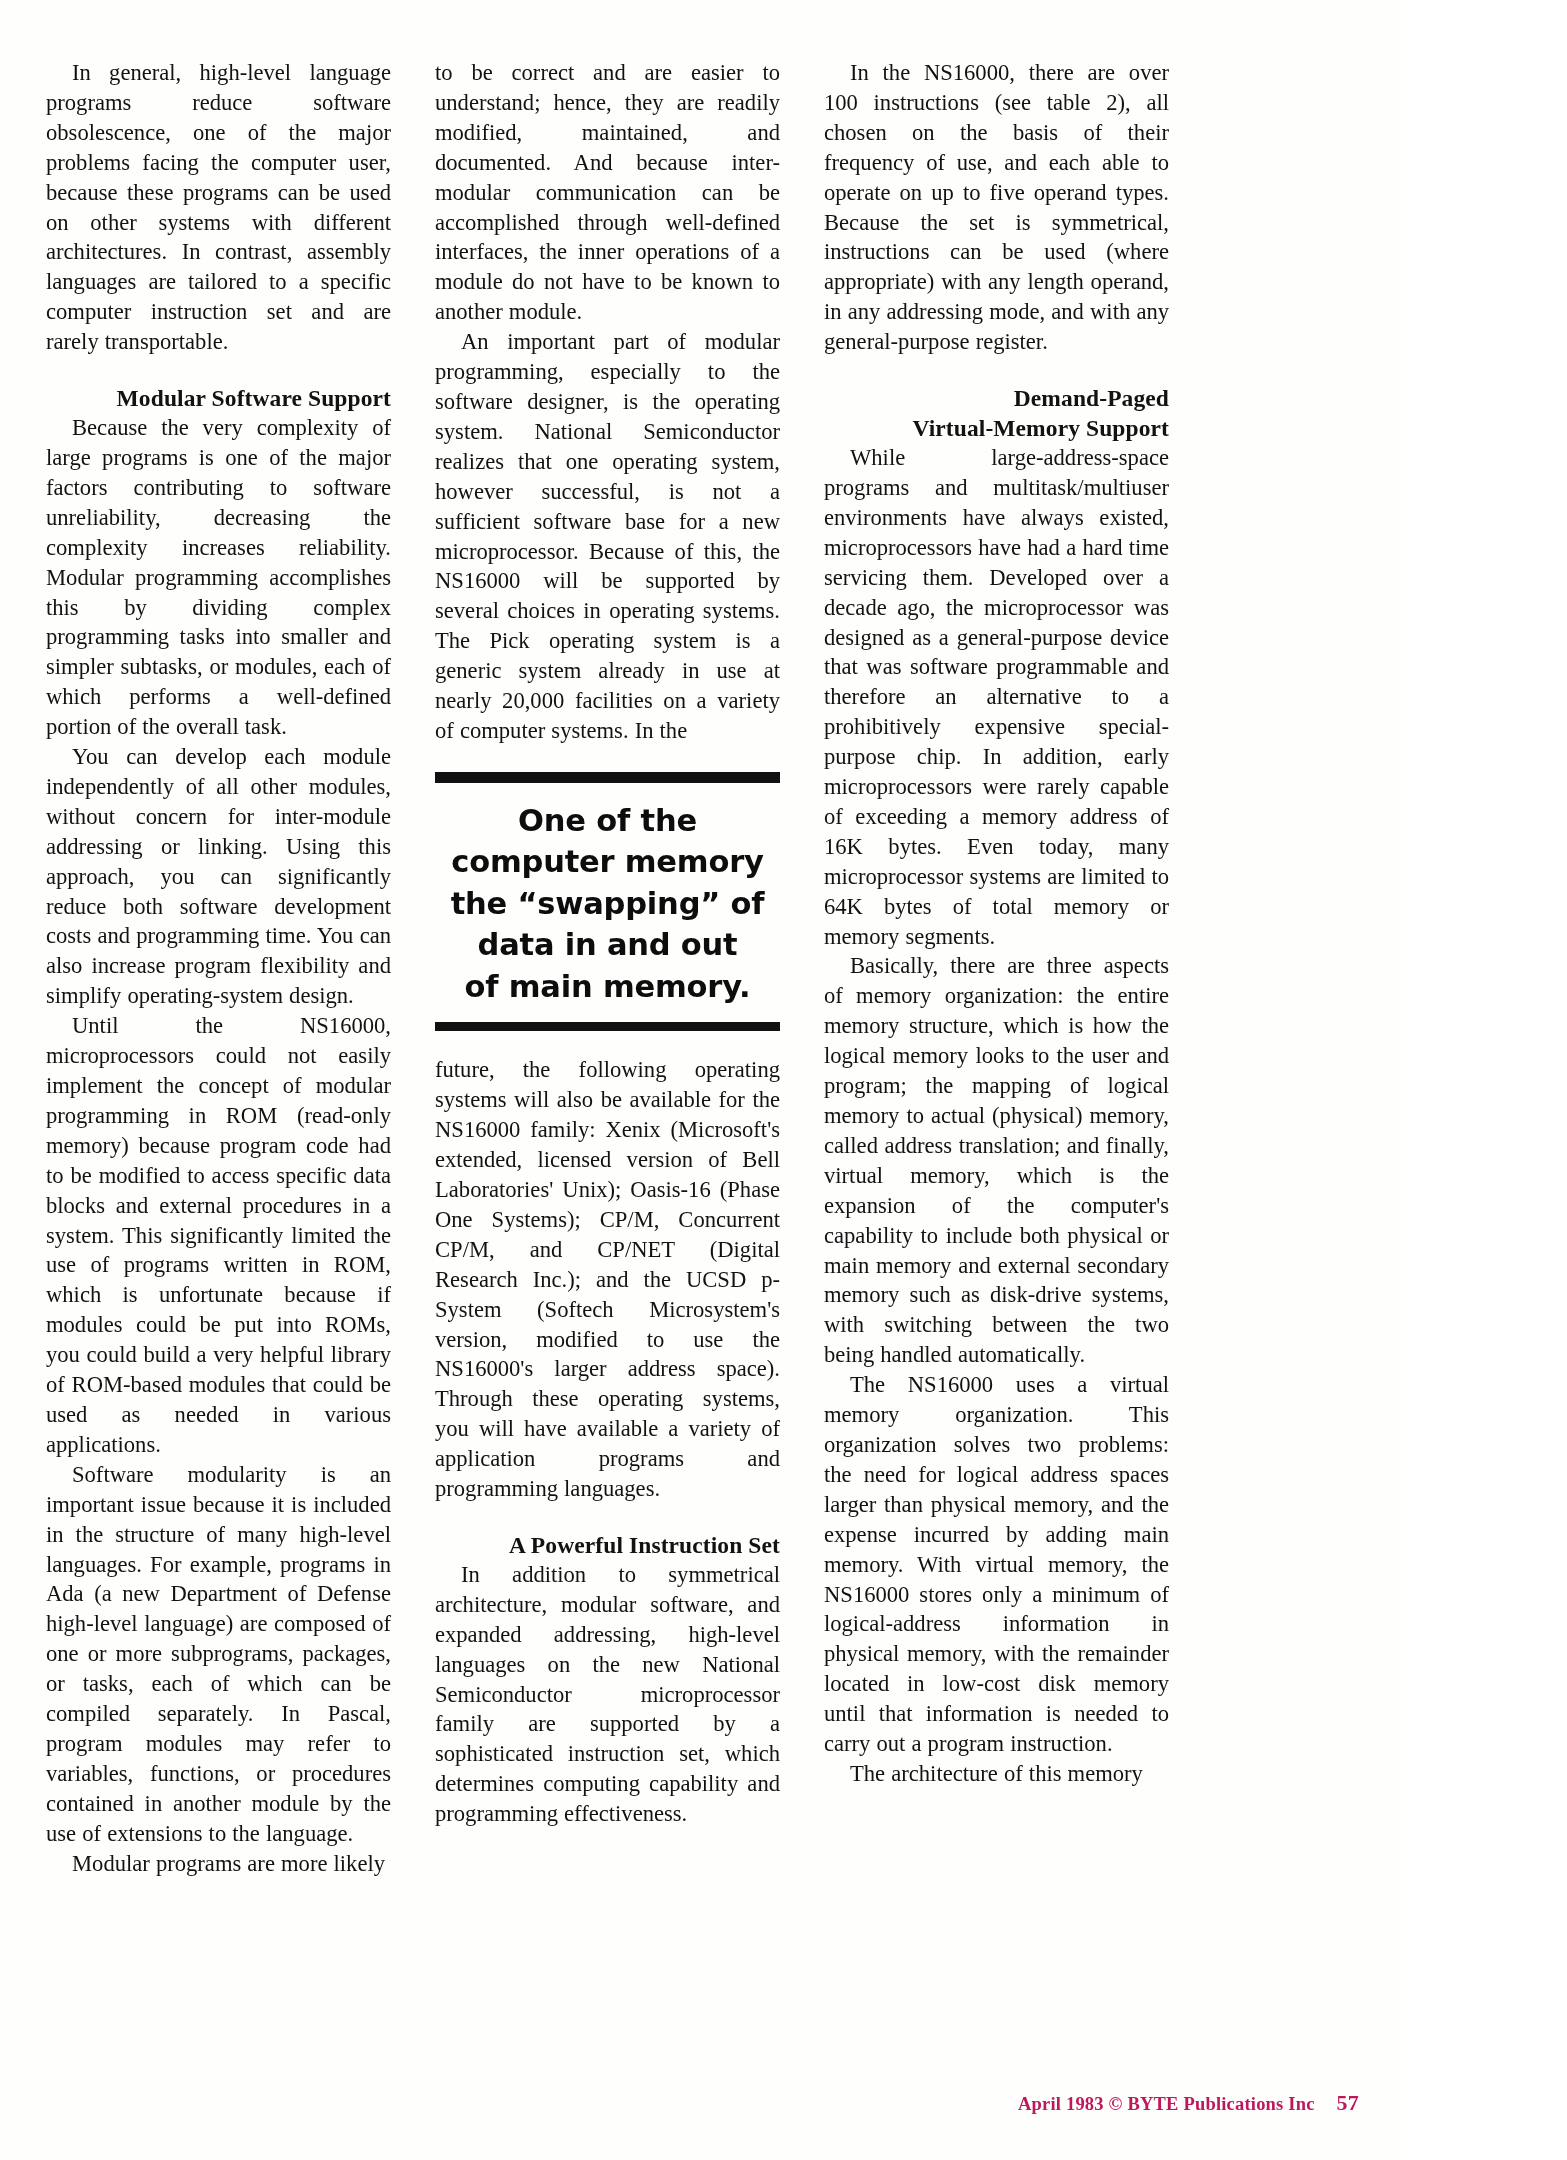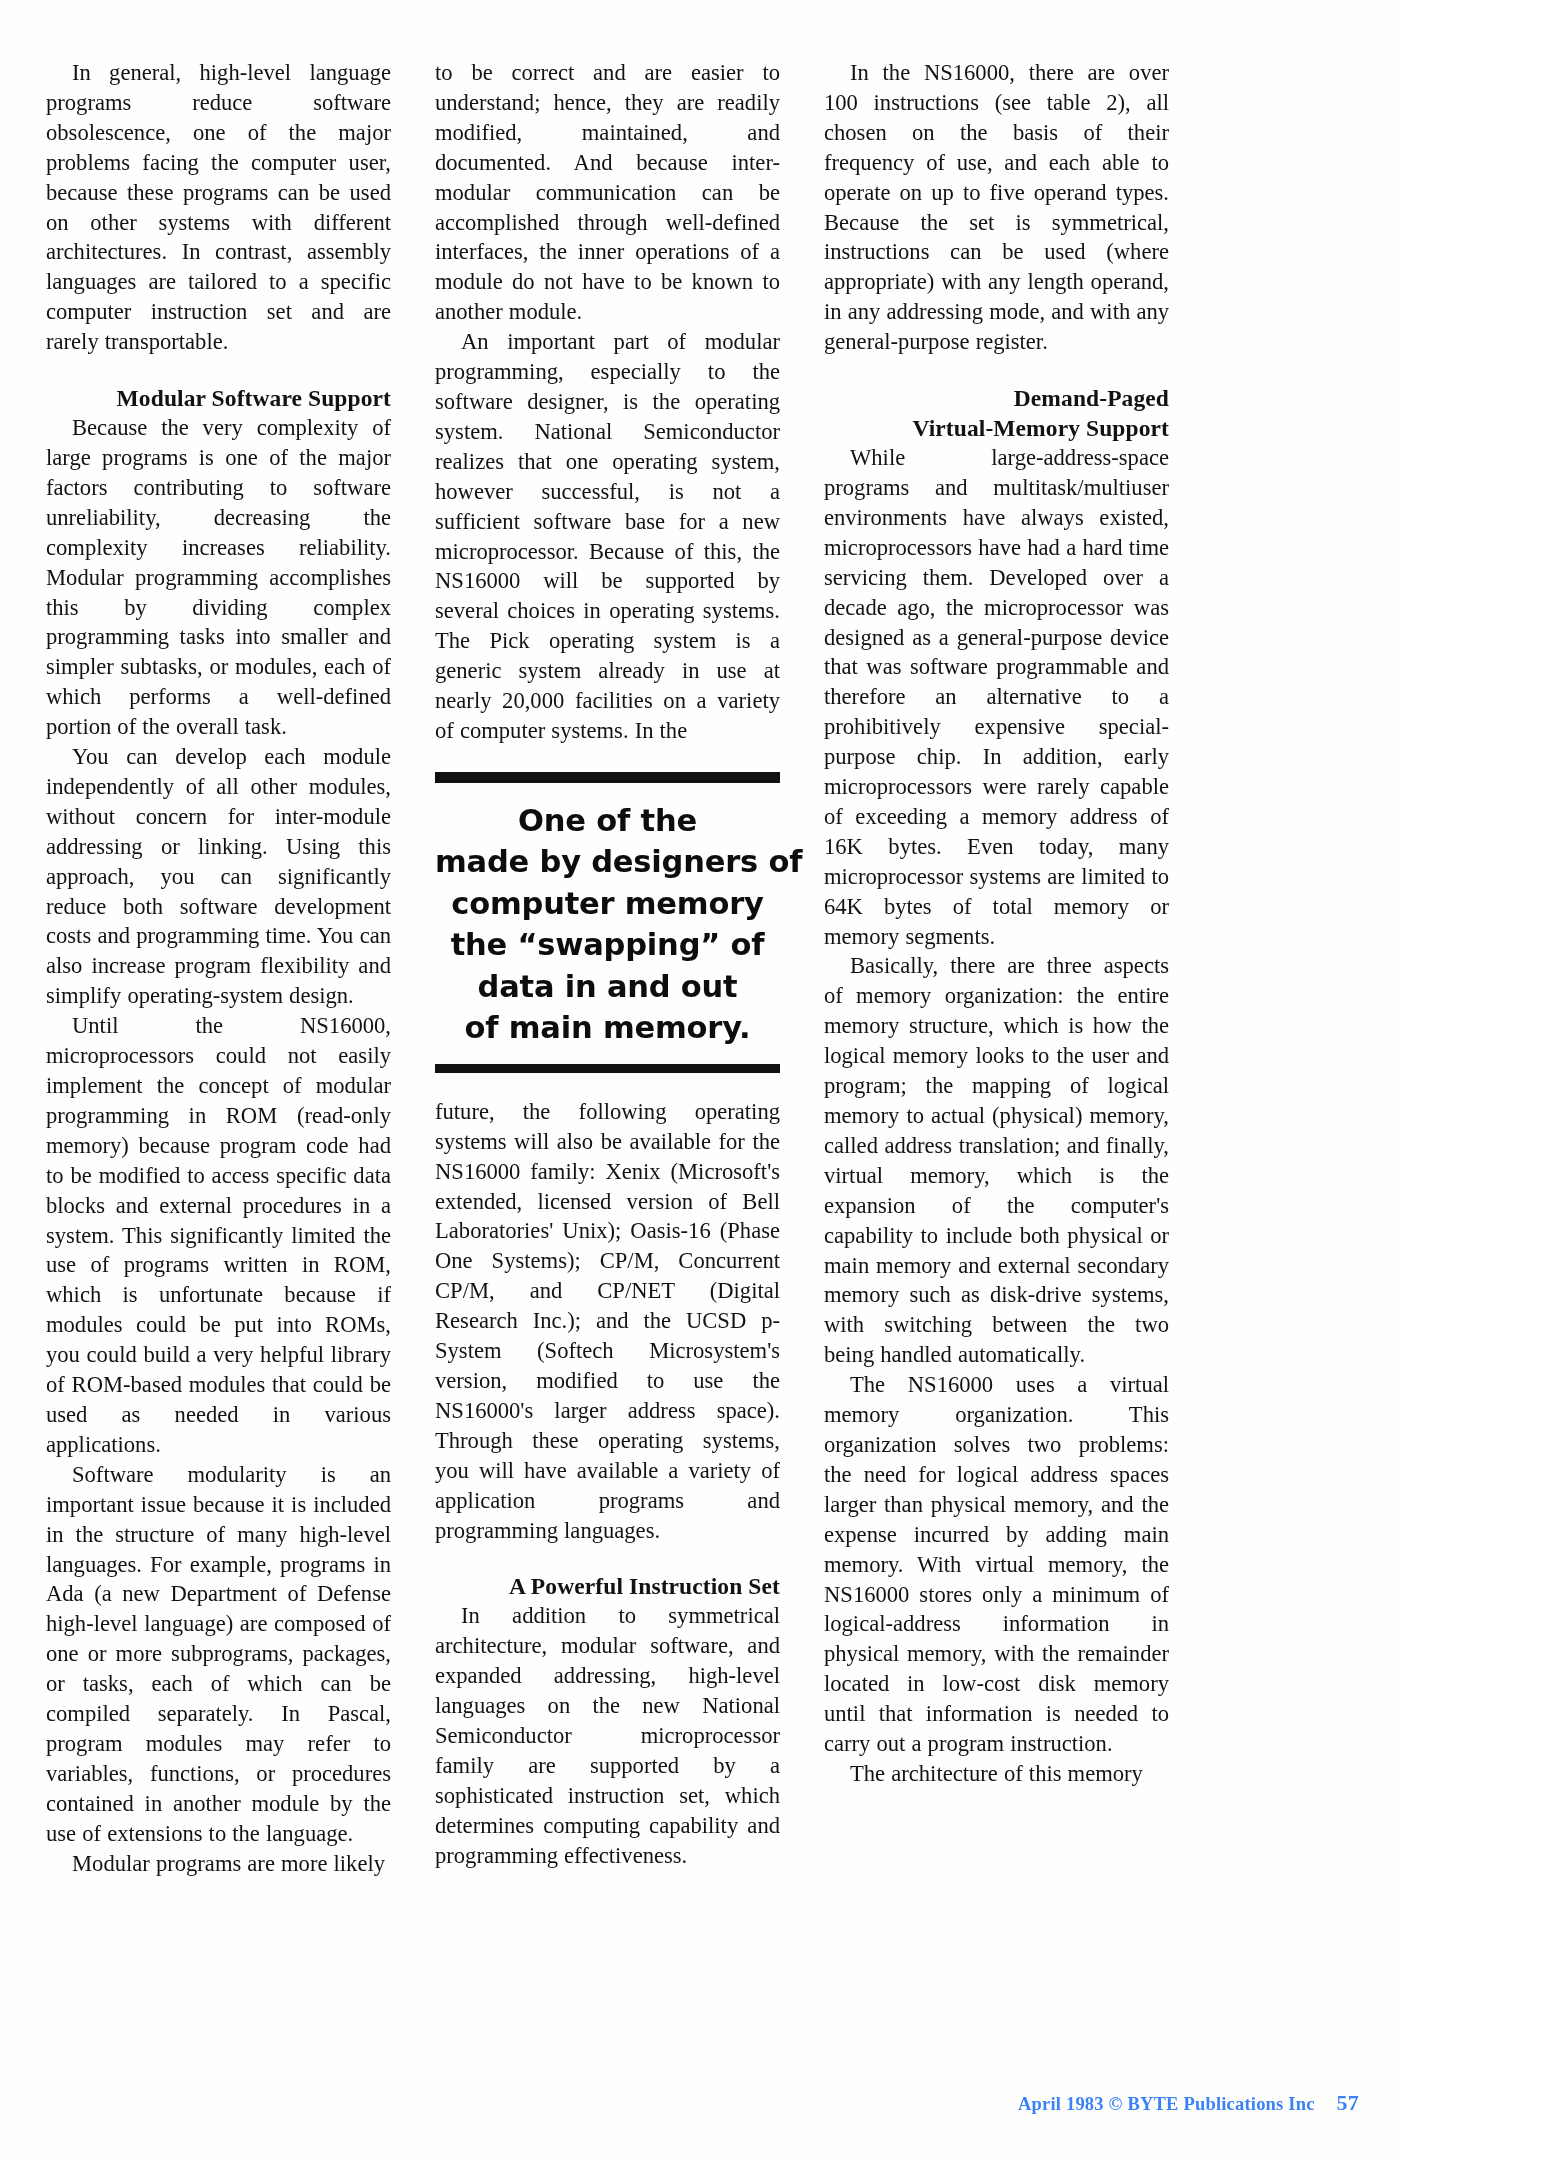--- a/index.html
+++ b/index.html
@@ -85,21 +85,21 @@
 
   .footer {
     position: absolute;
     left: 46px;
     right: 43px;
     top: 2090px;
     text-align: right;
     font-size: 18.5px;
     font-weight: bold;
     font-family: "Liberation Serif", "DejaVu Serif", serif;
-    color: #3b82f6;
+    color: #be185d;
     letter-spacing: 0.2px;
   }
   .footer .pageno {
     display: inline-block;
     margin-left: 22px;
     font-size: 22px;
     font-weight: bold;
   }
 </style>
 </head>
@@ -122,21 +122,20 @@
     </div>
 
     <div class="col">
       <p class="noindent">to be correct and are easier to understand; hence, they are readily modified, maintained, and documented. And because inter-modular communication can be accomplished through well-defined interfaces, the inner operations of a module do not have to be known to another module.</p>
       <p>An important part of modular programming, especially to the software designer, is the operating system. National Semiconductor realizes that one operating system, however successful, is not a sufficient software base for a new microprocessor. Because of this, the NS16000 will be supported by several choices in operating systems. The Pick operating system is a generic system already in use at nearly 20,000 facilities on a variety of computer systems. In the</p>
 
       <div class="pullquote">
         <div class="rule"></div>
         <div class="qtext">
           <span>One of the</span>
-          <span>made by designers of</span>
           <span>computer memory</span>
           <span>the “swapping” of</span>
           <span>data in and out</span>
           <span>of main memory.</span>
         </div>
         <div class="rule bottom"></div>
       </div>
 
       <p class="noindent">future, the following operating systems will also be available for the NS16000 family: Xenix (Microsoft's extended, licensed version of Bell Laboratories' Unix); Oasis-16 (Phase One Systems); CP/M, Concurrent CP/M, and CP/NET (Digital Research Inc.); and the UCSD p-System (Softech Microsystem's version, modified to use the NS16000's larger address space). Through these operating systems, you will have available a variety of application programs and programming languages.</p>
 

